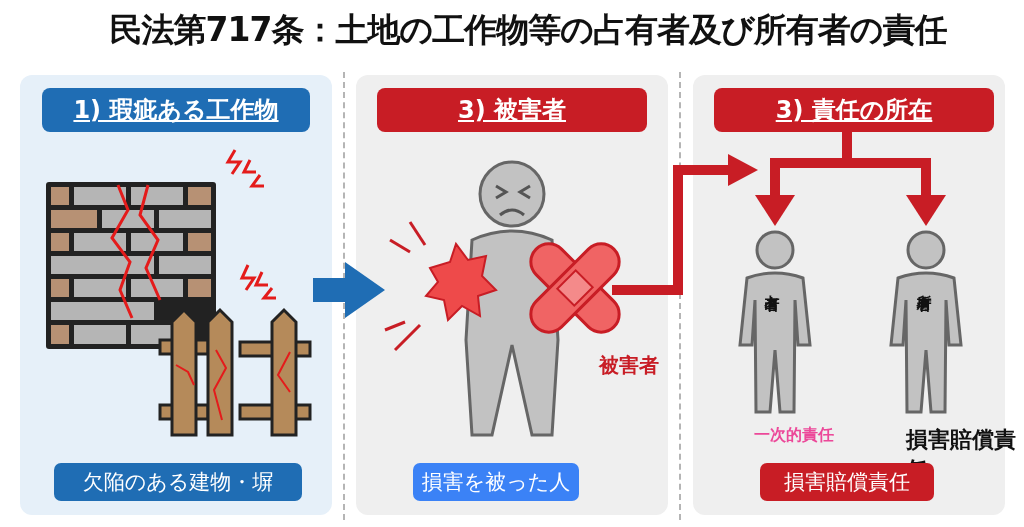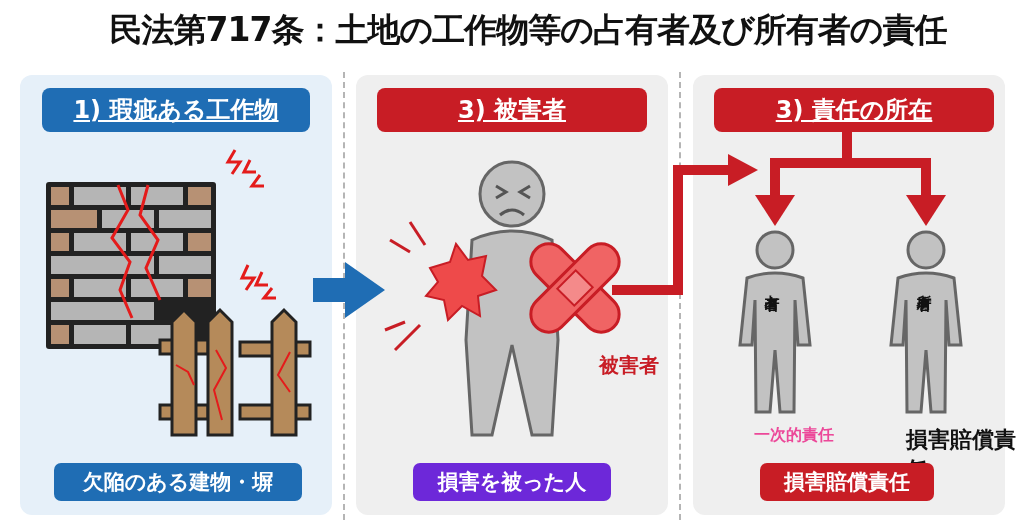--- a/index.html
+++ b/index.html
@@ -19,24 +19,24 @@
     position: absolute; height: 44px; border-radius: 8px; color: #fff;
     font-size: 24px; font-weight: bold; display: flex; align-items: center; justify-content: center; text-decoration: underline;
   }
   .hdr.blue { background: #1f6db4; }
   .hdr.red { background: #c81d25; }
   .h1 { left: 42px; top: 88px; width: 268px; }
   .h2 { left: 377px; top: 88px; width: 270px; }
   .h3 { left: 714px; top: 88px; width: 280px; }
   .foot {
     position: absolute; height: 38px; border-radius: 7px; color: #fff;
-    font-size: 21px; font-weight: bold; display: flex; align-items: center; justify-content: center;
+    font-size: 21px; font-weight: normal; display: flex; align-items: center; justify-content: center;
   }
   .f1 { left: 54px; top: 463px; width: 248px; background: #1f6db4; }
-  .f2 { left: 413px; top: 463px; width: 198px; background: #6d28d9; }
+  .f2 { left: 413px; top: 463px; width: 166px; background: #3b82f6; }
   .f3 { left: 760px; top: 463px; width: 174px; background: #c81d25; }
   svg.art { position: absolute; left: 0; top: 0; width: 1024px; height: 527px; }
   .lbl { position: absolute; font-weight: bold; padding-left: 44px; }
   .victim-lbl { left: 555px; top: 352px; font-size: 20px; color: #c81d25; }
   .resp1 { left: 710px; top: 425px; font-size: 16px; color: #ec4899; }
   .resp2 { left: 862px; top: 425px; font-size: 22px; color: #111; }
   .vtext {
     position: absolute; font-size: 15px; font-weight: bold; color: #111;
     writing-mode: vertical-rl; text-orientation: upright; letter-spacing: 1px;
   }

